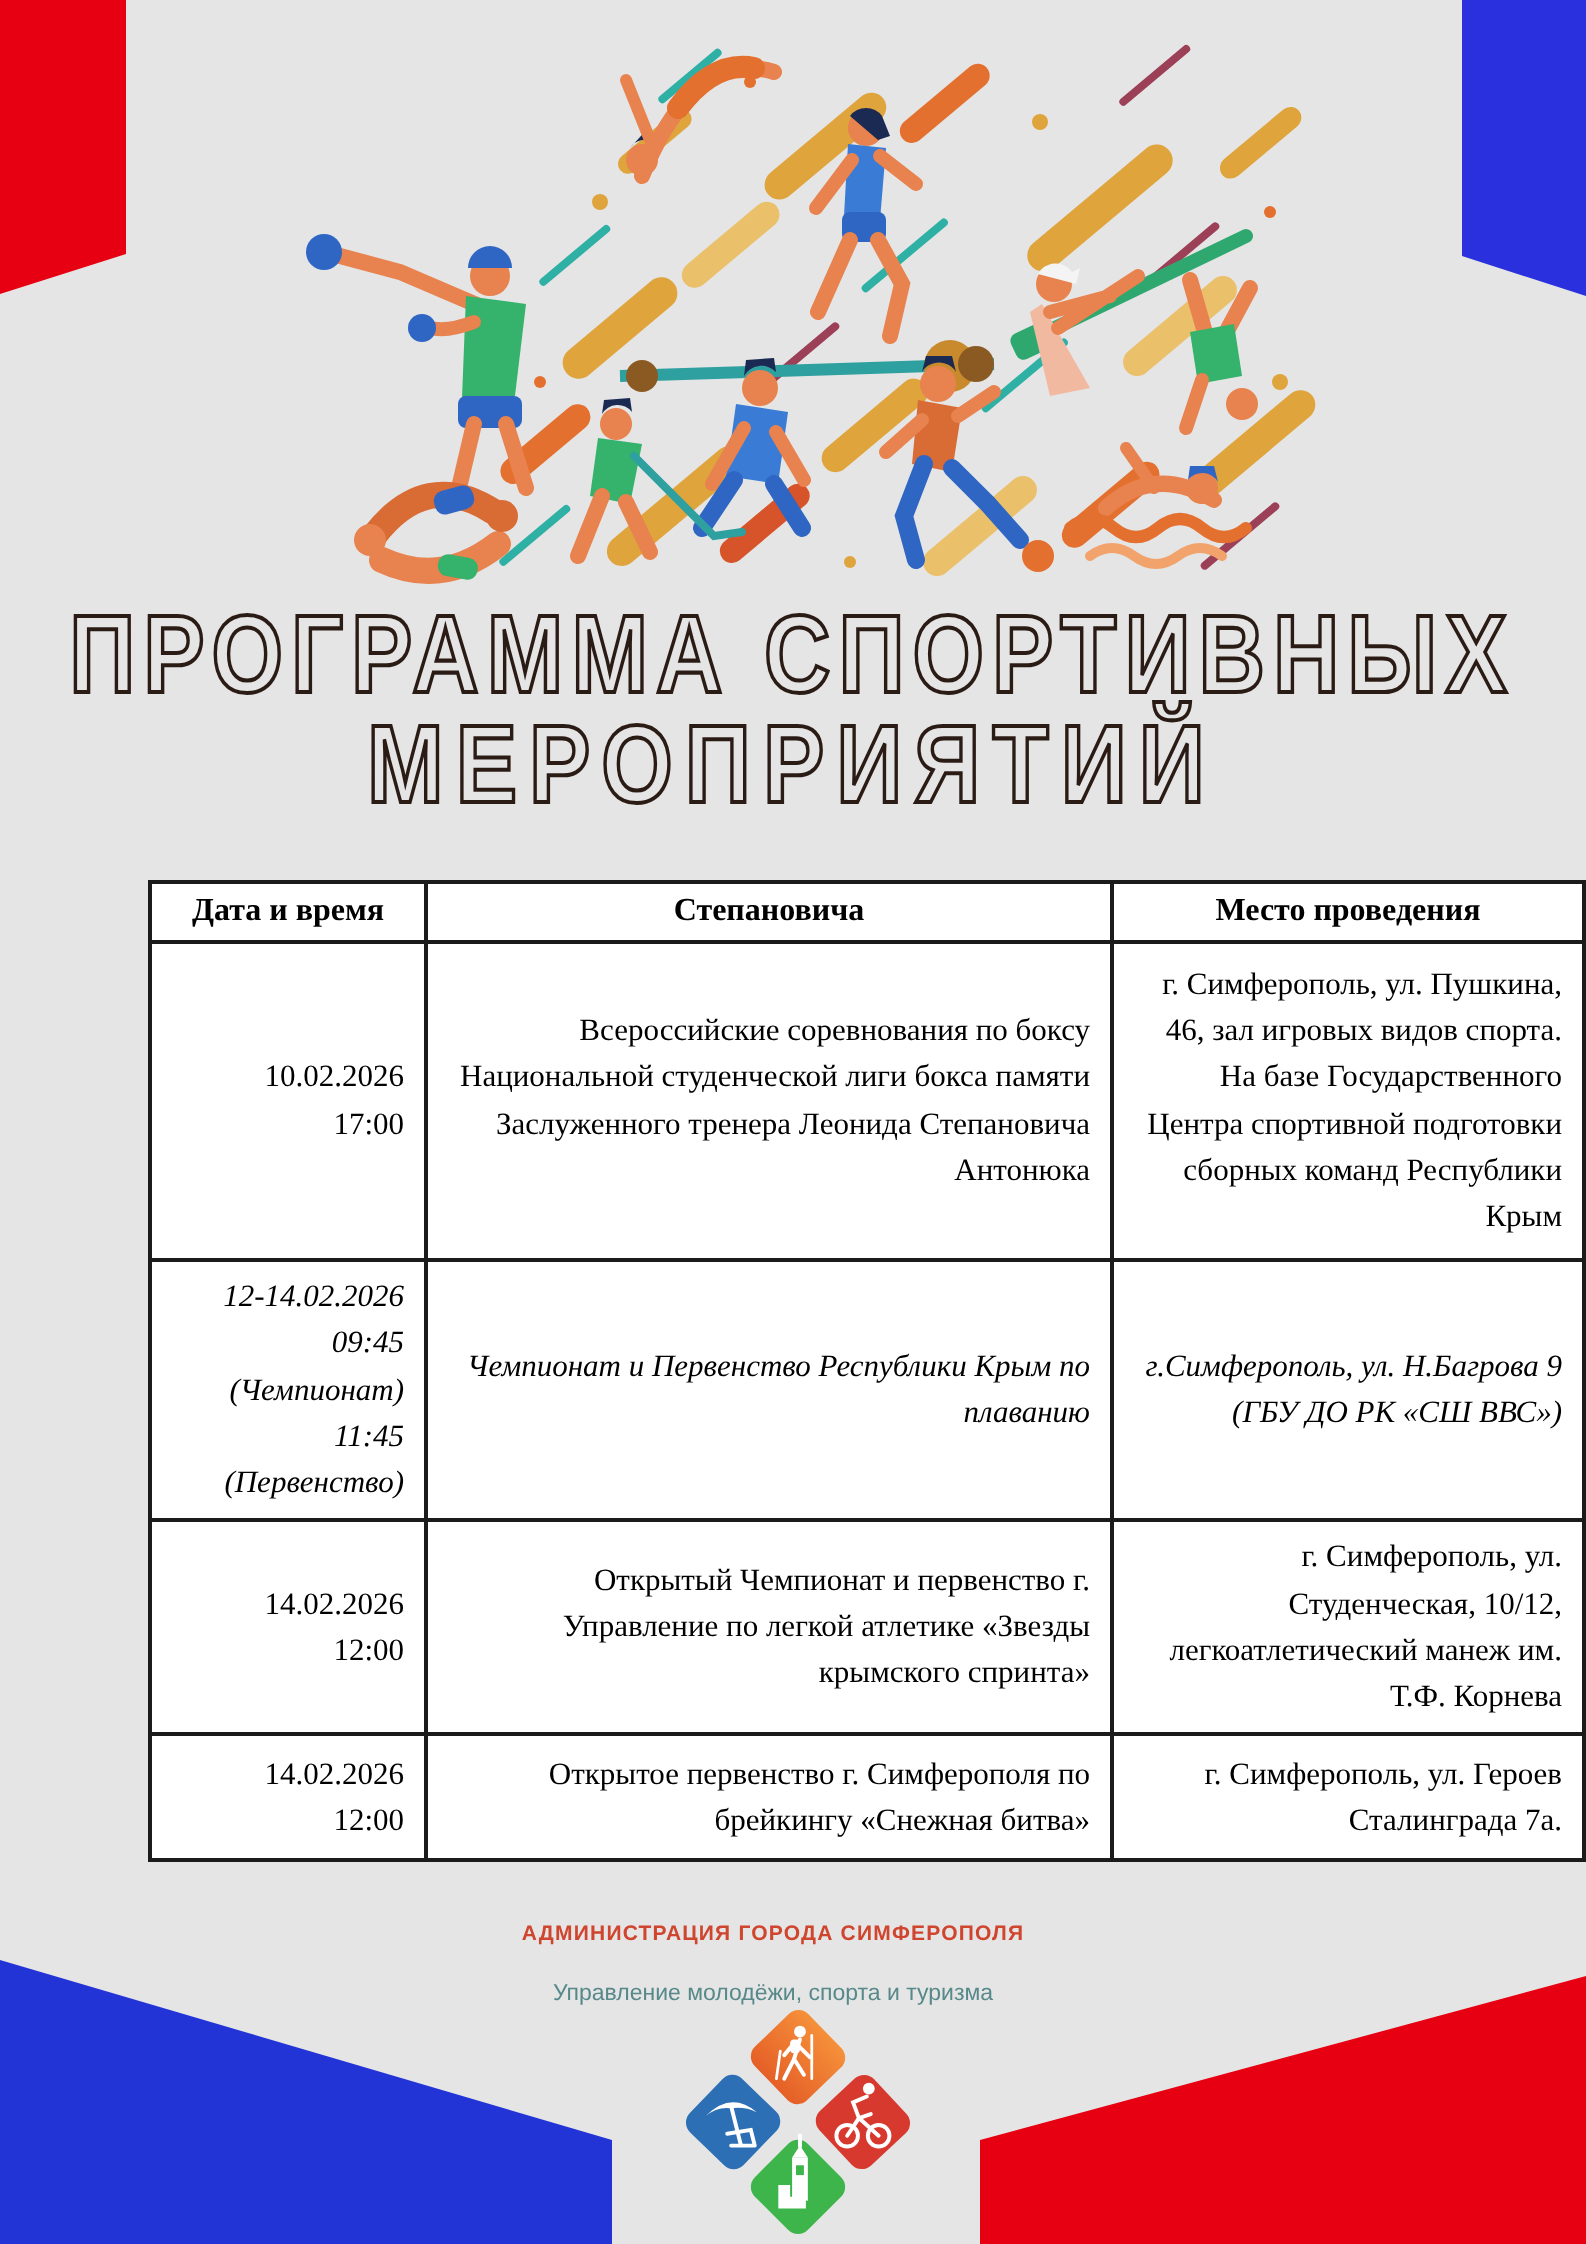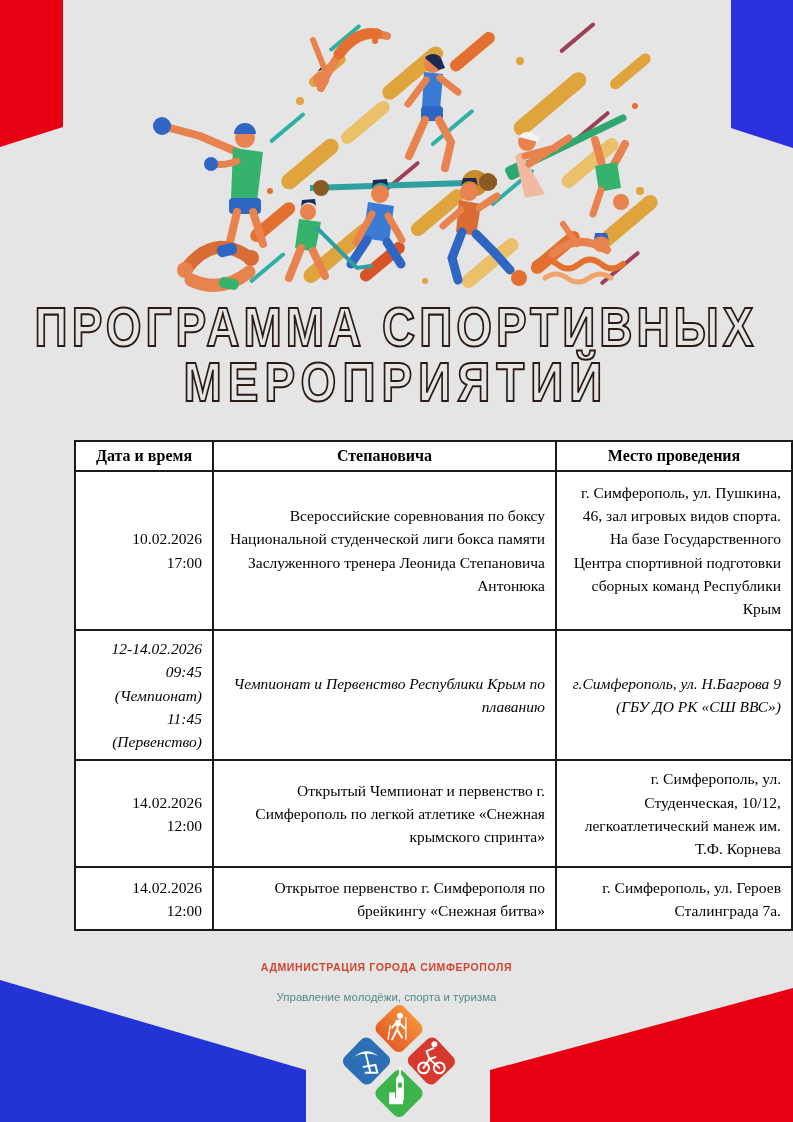--- a/index.html
+++ b/index.html
@@ -213,21 +213,21 @@
 09:45
 (Чемпионат)
 11:45
 (Первенство)</td>
         <td class="vtop">Чемпионат и Первенство Республики Крым по плаванию</td>
         <td class="vtop">г.Симферополь, ул. Н.Багрова 9 (ГБУ ДО РК «СШ ВВС»)</td>
       </tr>
       <tr class="r3">
         <td class="date-cell">14.02.2026
 12:00</td>
-        <td>Открытый Чемпионат и первенство г. Симферополь по легкой атлетике «Снежная крымского спринта»</td>
+        <td>Открытый Чемпионат и первенство г. Управление по легкой атлетике «Звезды крымского спринта»</td>
         <td>г. Симферополь, ул. Студенческая, 10/12, легкоатлетический манеж им. Т.Ф. Корнева</td>
       </tr>
       <tr class="r4">
         <td class="date-cell">14.02.2026
 12:00</td>
         <td>Открытое первенство г. Симферополя по брейкингу «Снежная битва»</td>
         <td>г. Симферополь, ул. Героев Сталинграда 7а.</td>
       </tr>
     </tbody>
   </table>

